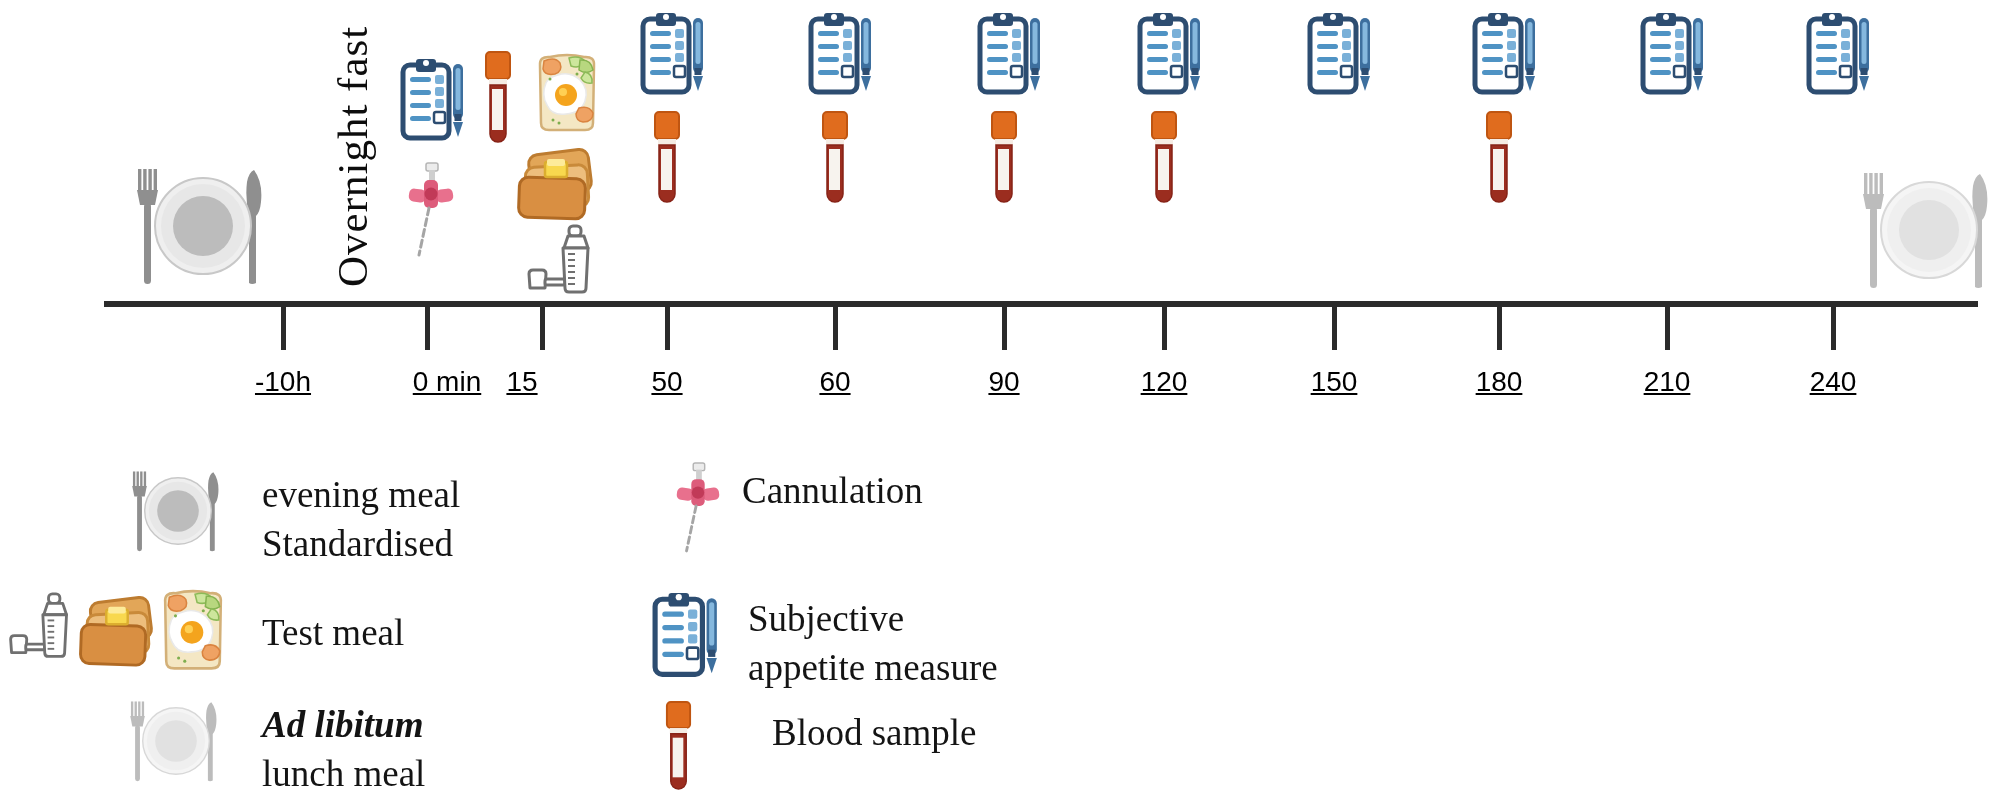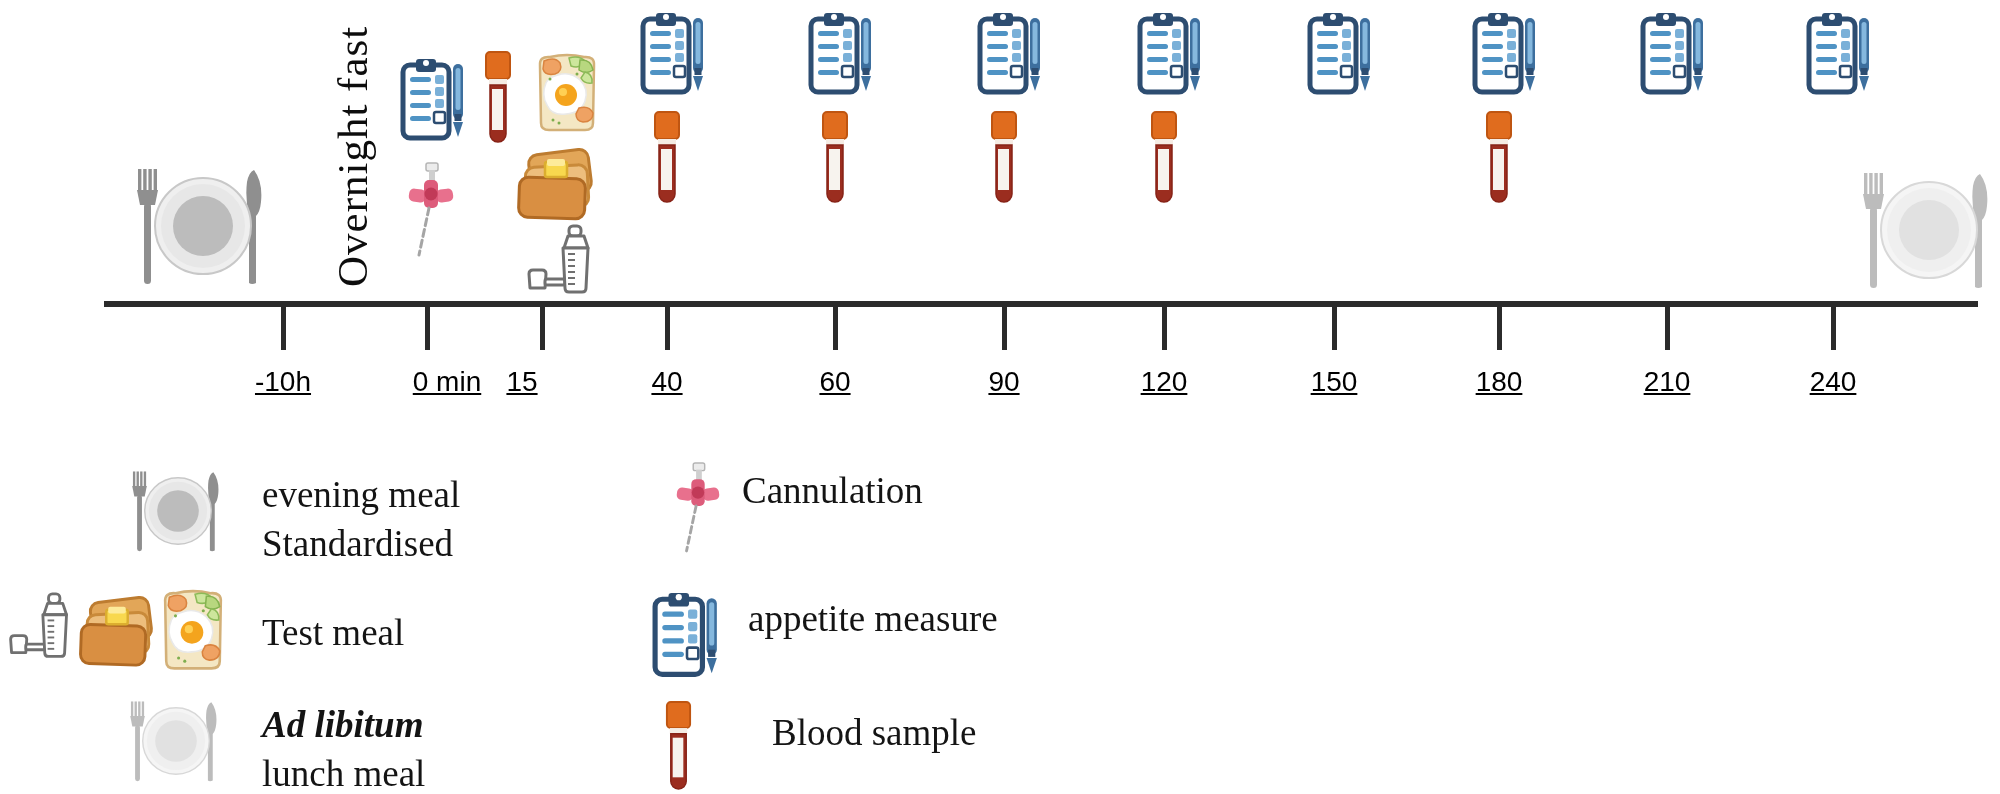--- a/index.html
+++ b/index.html
@@ -26,21 +26,21 @@
 
   <div class="axis-line" id="axisline" style="left:104px;top:301px;width:1874px;height:6px;"></div>
   <div id="ticks" class="abs">
       <div class="tick" style="left: 281px; top: 301px;"></div>
       <div class="tick-label" style="left: 283px; top: 366px;">-10h</div>
       <div class="tick" style="left: 425px; top: 301px;"></div>
       <div class="tick-label" style="left: 427px; top: 366px; margin-left: 20px;">0 min</div>
       <div class="tick" style="left: 540px; top: 301px;"></div>
       <div class="tick-label" style="left: 522px; top: 366px;">15</div>
       <div class="tick" style="left: 665px; top: 301px;"></div>
-      <div class="tick-label" style="left: 667px; top: 366px;">40</div>
+      <div class="tick-label" style="left: 667px; top: 366px;">50</div>
       <div class="tick" style="left: 833px; top: 301px;"></div>
       <div class="tick-label" style="left: 835px; top: 366px;">60</div>
       <div class="tick" style="left: 1002px; top: 301px;"></div>
       <div class="tick-label" style="left: 1004px; top: 366px;">90</div>
       <div class="tick" style="left: 1162px; top: 301px;"></div>
       <div class="tick-label" style="left: 1164px; top: 366px;">120</div>
       <div class="tick" style="left: 1332px; top: 301px;"></div>
       <div class="tick-label" style="left: 1334px; top: 366px;">150</div>
       <div class="tick" style="left: 1497px; top: 301px;"></div>
       <div class="tick-label" style="left: 1499px; top: 366px;">180</div>
@@ -481,20 +481,21 @@
     <rect x="10" y="34" width="21" height="5" rx="2.5" fill="#4f93c4"></rect>
     <rect x="10" y="47" width="21" height="5" rx="2.5" fill="#4f93c4"></rect>
     <rect x="10" y="60" width="21" height="5" rx="2.5" fill="#4f93c4"></rect>
     <rect x="35" y="19" width="9" height="9" rx="2" fill="#7ab0d8"></rect>
     <rect x="35" y="31" width="9" height="9" rx="2" fill="#7ab0d8"></rect>
     <rect x="35" y="43" width="9" height="9" rx="2" fill="#7ab0d8"></rect>
     <rect x="34" y="56" width="11" height="11" rx="2" fill="#fff" stroke="#2d4d71" stroke-width="2.5"></rect>
   </svg>
     </span>
   <div class="ltxt" style="left:748px;top:594px;">
+    <div>Subjective</div>
     <div>appetite measure</div>
   </div>
 
   <span class="lic" style="left:664px;top:700px;width:29px;">
       <svg viewBox="0 0 30 98">
     <rect x="3" y="2" width="24" height="27" rx="4" fill="#e06c1e" stroke="#bf5511" stroke-width="2"></rect>
     <rect x="6" y="29" width="18" height="6" fill="#f5ece4"></rect>
     <path d="M7 35 H23 V84 A8 8 0 0 1 7 84 Z" fill="#9b2d1f" stroke="#872317" stroke-width="1.5"></path>
     <rect x="9" y="39" width="11" height="41" fill="#f7f3ee"></rect>
   </svg>

